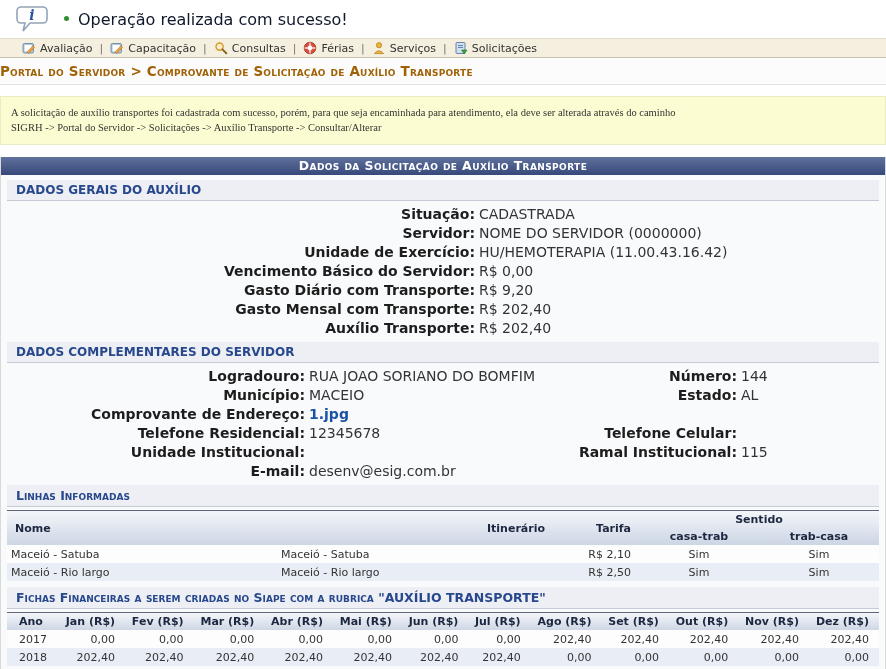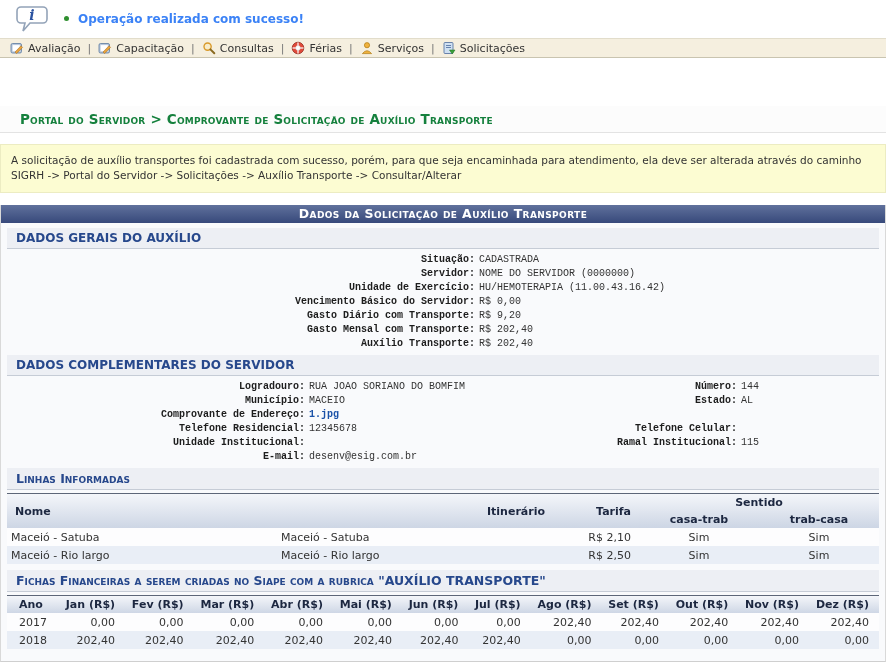--- a/index.html
+++ b/index.html
@@ -3,48 +3,48 @@
 <meta charset="utf-8">
 <style>
   * { margin:0; padding:0; box-sizing:border-box; }
   body { background:#fff; font-family:"DejaVu Sans","Liberation Sans",sans-serif; color:#333; }
   .page { width:886px; height:669px; background:#fff; overflow:hidden; position:relative; }
 
   
   .top-strip { height:38px; display:flex; align-items:center; padding-left:16px; }
   .info-icon { display:inline-block; width:34px; height:30px; }
   .bullet { width:5px; height:5px; background:#2f8f2f; border-radius:50%; display:inline-block; margin:0 9px 1px 14px; }
-  .success { color:#3b82f6; font-weight:bold; font-size:12px; }
+  .success { color:#0f172a; font-weight:normal; font-size:16px; }
 
   
   .menubar { height:20px; background:#f5efdf; border-top:1px solid #e2ddcb; border-bottom:1px solid #c9c4b0;
-             display:flex; align-items:center; padding-left:10px; font-size:11px; color:#333; }
+             display:flex; align-items:center; padding-left:22px; font-size:11px; color:#333; }
   .menu-item { display:inline-flex; align-items:center; gap:4px; cursor:pointer; color:#333; }
   .menu-item svg { display:block; }
   .sep { color:#777; margin:0 7px; }
 
   
-  .breadcrumb { height:27px; line-height:27px; padding-left:20px; background:#fcfcfc; border-bottom:1px solid #e3e3e3;
-                color:#15803d; font-weight:bold; font-size:13.5px; font-variant:small-caps; letter-spacing:.2px;margin-top:48px; }
-
-  
-  .notice { margin-top:11px; background:#fcfcd2; border:1px solid #ececc2; padding:8px 10px 9px; font-size:10.5px; color:#333; line-height:15px; }
+  .breadcrumb { height:27px; line-height:27px; background:#fcfcfc; border-bottom:1px solid #e3e3e3;
+                color:#a16207; font-weight:bold; font-size:13.5px; font-variant:small-caps; letter-spacing:.2px; }
+
+  
+  .notice { margin-top:11px; background:#fcfcd2; border:1px solid #ececc2; padding:8px 10px 9px; font-size:10.5px; color:#333; line-height:15px;font-family:Liberation Serif, serif; }
 
   
   .panel { margin-top:12px; border-left:1px solid #d9d9d9; border-right:1px solid #d9d9d9; border-bottom:1px solid #cfcfcf;
            background:#f9fafc; padding-bottom:6px; }
   .panel-title { height:18px; line-height:18px; text-align:center; color:#fff; font-weight:bold; font-size:12.5px;
                  font-variant:small-caps; letter-spacing:.4px;
                  background:linear-gradient(#60719c,#37497b); }
   .band { margin:5px 6px 3px; padding:3px 9px; background:#edeff4; border-bottom:1px solid #c6ccd6;
           color:#27488c; font-weight:bold; font-size:12px; }
   .band.sc { font-variant:small-caps; font-size:12.5px; }
 
   table { border-spacing:0; }
-  .kv, .kv4 { width:100%; font-size:10px;font-family:Liberation Mono, monospace; }
+  .kv, .kv4 { width:100%; font-size:14px; }
   .kv td, .kv4 td { padding:1.5px 0; vertical-align:top; }
   td.l { text-align:right; font-weight:bold; color:#1d1d1d; padding-right:4px; white-space:nowrap; }
   .kv td.l { width:478px; }
   .kv4 td.l1 { width:308px; } .kv4 td.v1 { width:250px; }
   .kv4 td.l2 { width:182px; } .kv4 td.v2 { width:auto; }
   a.link { color:#1b52a8; font-weight:bold; text-decoration:none; cursor:pointer; }
 
   .grid { width:calc(100% - 12px); margin:2px 6px 6px; border-collapse:collapse; font-size:11px; border-top:1px solid #5d6678; }
   .grid thead { background:linear-gradient(#f4f6fa,#ccd5e4); }
   .grid th { font-weight:bold; color:#1c2740; padding:2px 4px; }

